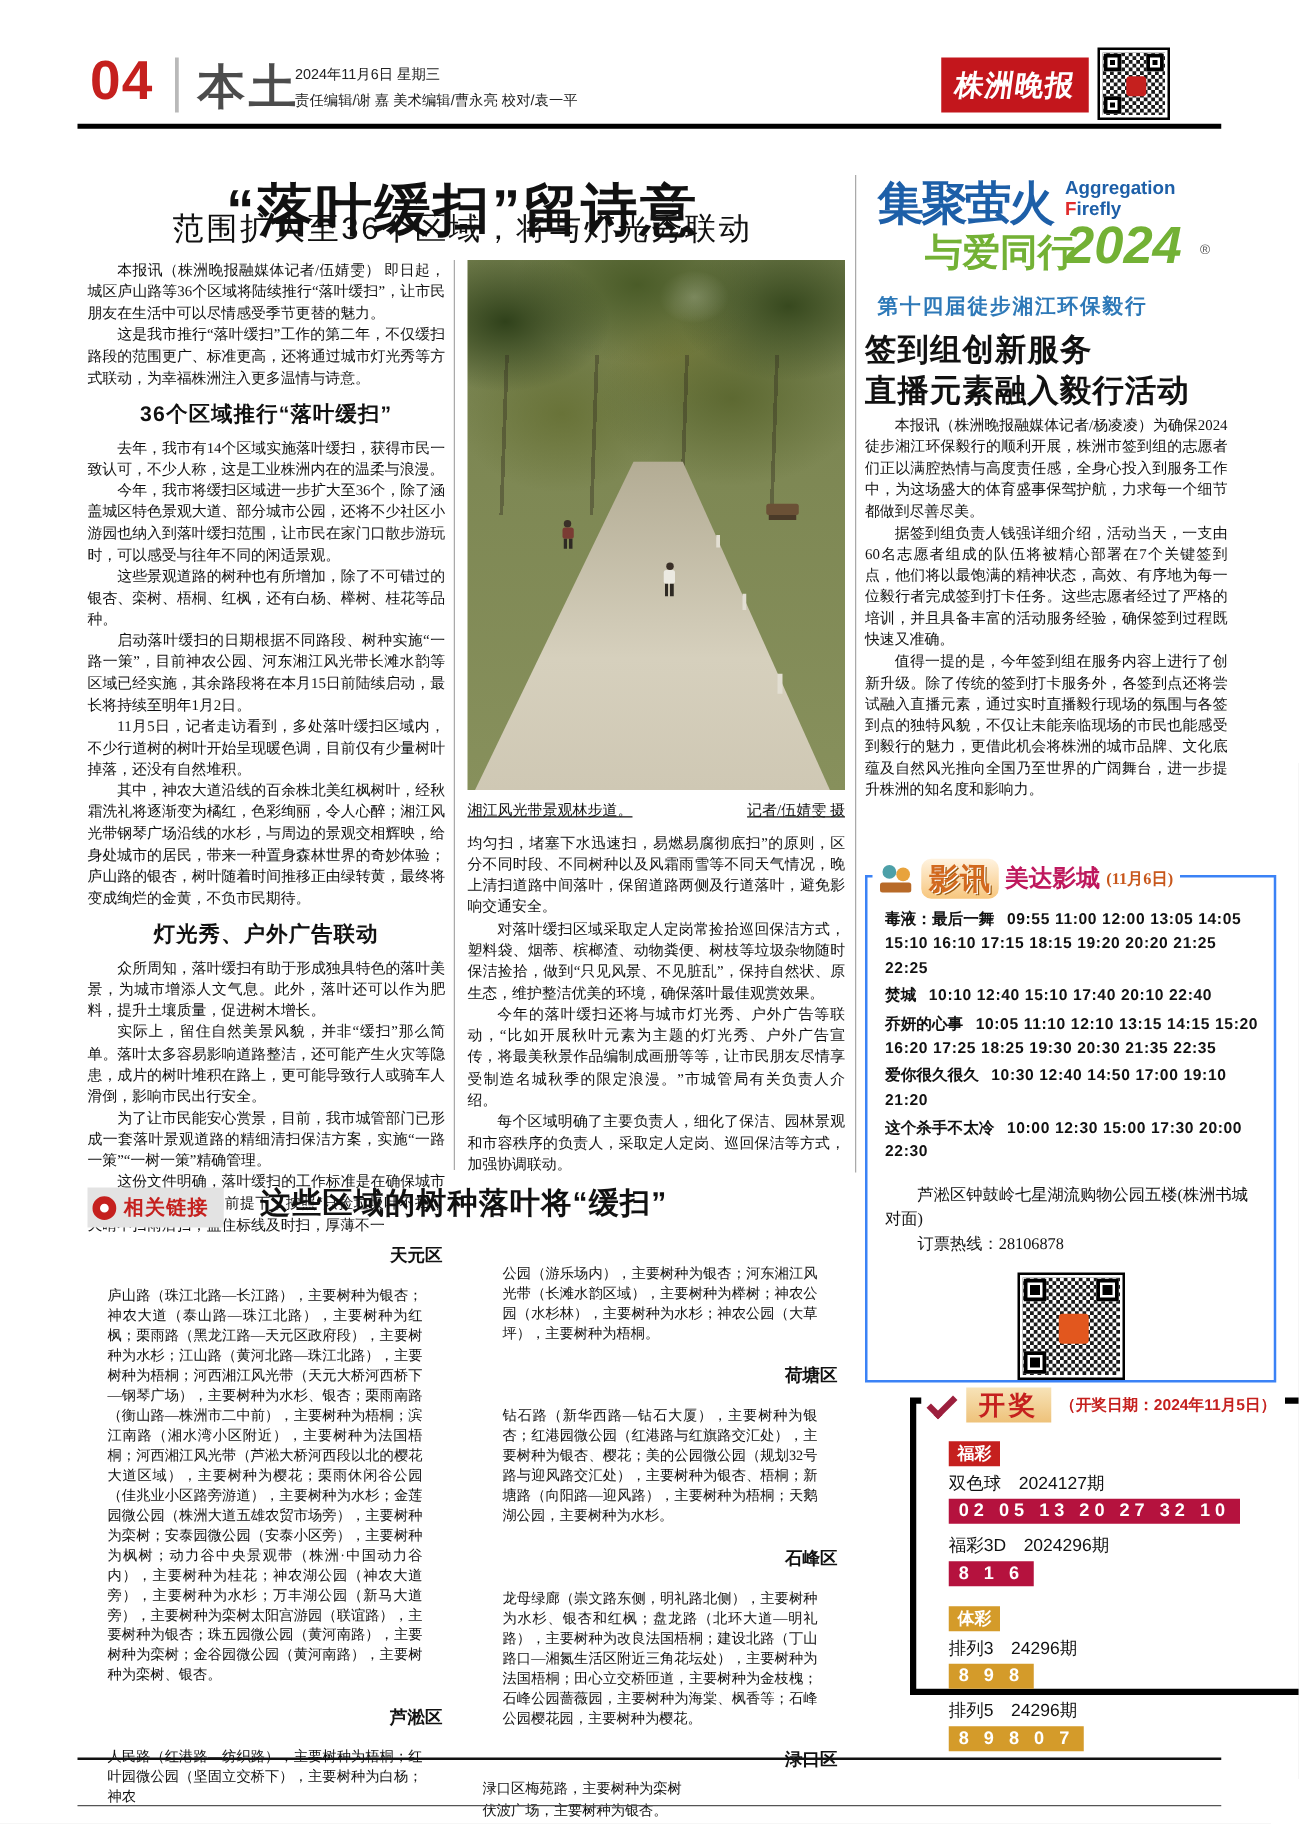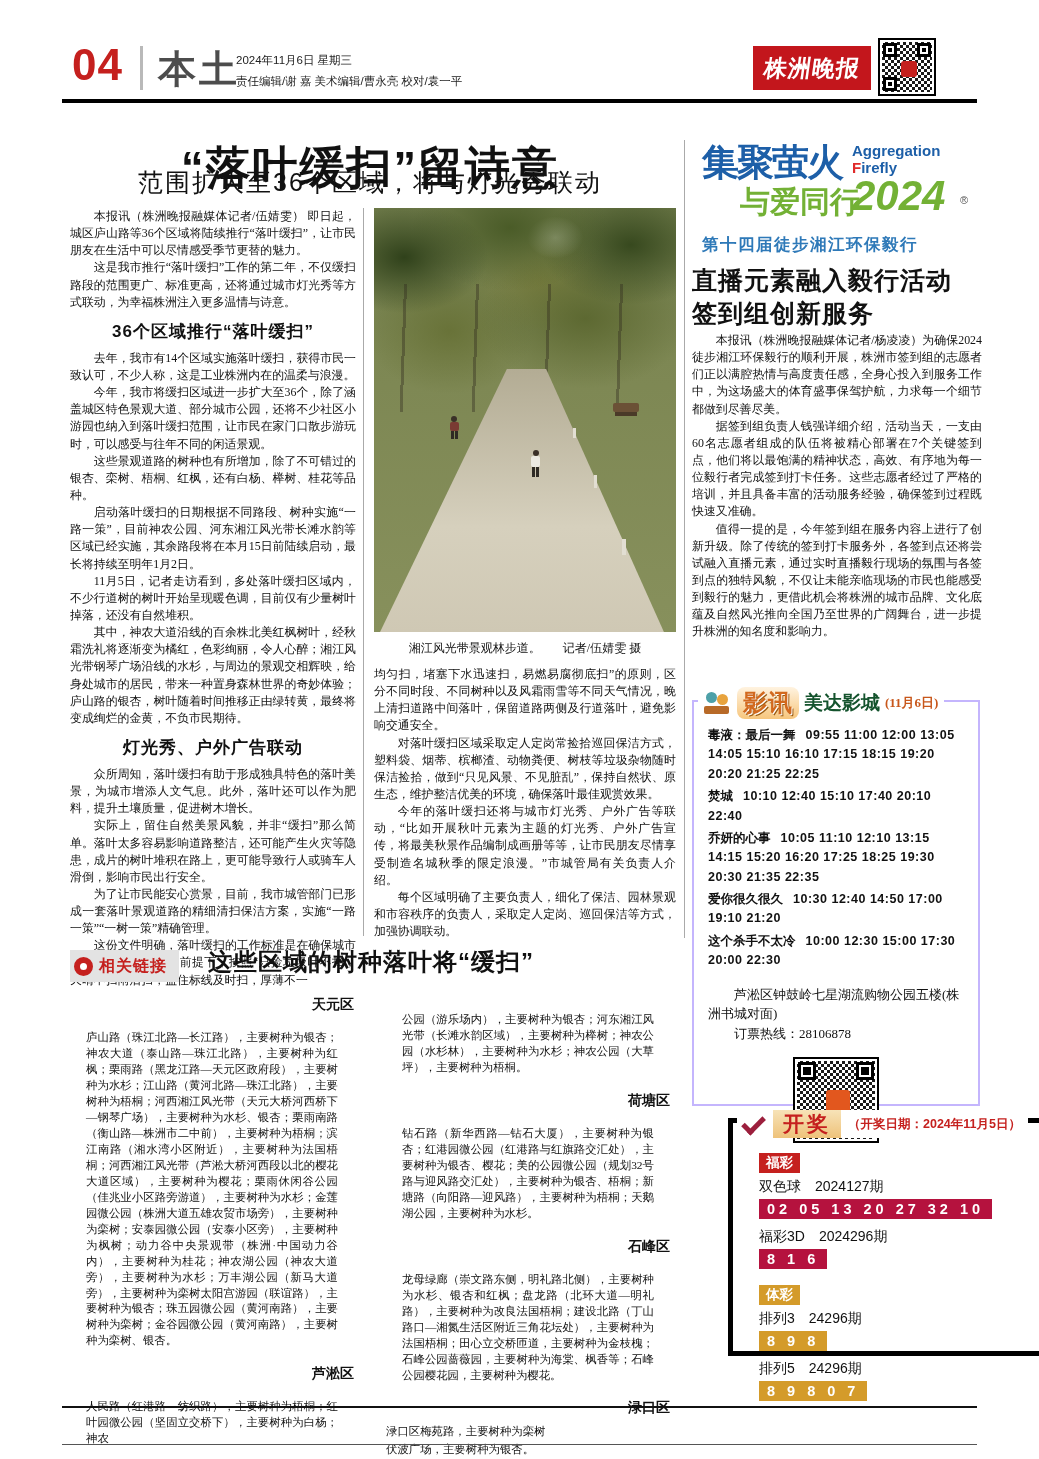--- a/index.html
+++ b/index.html
@@ -70,50 +70,50 @@
   .ph-fig { position:absolute; }
   .ph-head { display:block; width:6px; height:6px; border-radius:50%; background:#3a3028; margin:0 auto; }
   .ph-body { display:block; width:9px; height:11px; border-radius:2px; margin:0 auto; }
   .ph-fig-white .ph-body { background:#eceae2; }
   .ph-fig-red .ph-body { background:#7a3b33; }
   .ph-legs { display:block; width:7px; height:10px; margin:0 auto;
       background:linear-gradient(90deg,#2e2a24 0 40%, transparent 40% 60%, #2e2a24 60% 100%); }
   .ph-bench { position:absolute; width:26px; height:9px; background:#6b5136; border-radius:2px;
       box-shadow:0 6px 0 -2px #4a3a28; }
   .caption { position:absolute; left:374px; top:640px; width:302px; font-size:12px;
-      display:flex; justify-content:center; gap:22px; }
+      display:flex; justify-content:space-between; gap:22px;text-decoration:underline; }
 
   
   .event-logo { position:absolute; left:702px; top:142px; width:276px; height:120px;
       font-family:"Liberation Sans",sans-serif; }
   .el-cn1 { position:absolute; left:0; top:-4px; font-size:37px; font-weight:900; color:#1d5fa8; letter-spacing:-2px; }
   .el-en  { position:absolute; left:150px; top:0; font-size:15px; font-weight:bold; color:#1d5fa8; line-height:1.15; }
   .el-f-red { color:#e02b2b; }
   .el-cn2 { position:absolute; left:38px; top:40px; font-size:30px; font-weight:900; color:#73b135; }
   .el-year { position:absolute; left:150px; top:30px; font-size:42px; font-weight:900; font-style:italic; color:#73b135; }
   .el-reg { position:absolute; left:258px; top:52px; font-size:11px; color:#555; }
   .el-tagline { position:absolute; left:0; top:92px; font-size:16.5px; font-weight:900; color:#2e79b8; letter-spacing:1.5px; }
   .sign-headline { position:absolute; left:692px; top:264px; width:290px;
       font-family:"Liberation Sans",sans-serif; font-weight:900; font-size:25px; line-height:1.32; letter-spacing:1px; }
   .sign-body { position:absolute; left:692px; top:332px; width:290px; }
 
   
-  .movie-box { position:absolute; left:692px; top:700px; width:288px; height:406px;
-      border:2px solid #c4b5fd; box-sizing:border-box; }
+  .movie-box { position:absolute; left:692px; top:700px; width:329px; height:406px;
+      border:2px solid #3b82f6; box-sizing:border-box; }
   .movie-header { position:absolute; top:-15px; left:4px; display:flex; align-items:center; gap:5px;
       background:#fff; padding:0 6px; }
   .proj { position:relative; width:28px; height:22px; flex:0 0 auto; }
   .proj::before { content:""; position:absolute; top:0; left:2px; width:11px; height:11px; border-radius:50%;
       background:#4da0a8; box-shadow:11px 2px 0 #e8a33d; }
   .proj::after { content:""; position:absolute; bottom:0; left:0; width:25px; height:8px;
       background:#b86a28; border-radius:2px; }
   .yingxun { font-family:"Liberation Sans",sans-serif; font-weight:900; font-size:24px; color:#d2691e;
       background:linear-gradient(#fff3e0,#f7c67d); border-radius:8px; padding:0 6px;
       text-shadow:1px 1px 0 #fff,2px 2px 0 #9a5a10; letter-spacing:1px; }
-  .cinema-name { font-family:"Liberation Sans",sans-serif; font-weight:900; font-size:19px; color:#14532d; }
+  .cinema-name { font-family:"Liberation Sans",sans-serif; font-weight:900; font-size:19px; color:#be185d; }
   .cinema-date { font-size:13px; color:#c8571b; font-weight:bold; }
   .movie-listings { padding:24px 12px 0 14px; font-family:"Liberation Sans",sans-serif; }
   .movie-item { font-size:12.5px; line-height:1.55; margin:0 0 3px; font-weight:bold; color:#111; }
   .movie-title { margin-right:10px; }
   .movie-times { letter-spacing:.5px; }
   .movie-address { margin-top:14px; padding:0 12px 0 14px; font-size:13px; line-height:1.5; }
   .movie-address p { margin:0; text-indent:2em; }
 
   
   .lottery-box { position:absolute; left:692px; top:1118px; width:348px; height:238px;
@@ -241,22 +241,22 @@
       <div>Aggregation</div>
       <div><span class="el-f-red">F</span><span>irefly</span></div>
     </div>
     <div class="el-cn2">与爱同行</div>
     <div class="el-year">2024</div>
     <div class="el-reg">®</div>
     <div class="el-tagline">第十四届徒步湘江环保毅行</div>
   </div>
 
   <div class="sign-headline">
+    <div>签到组创新服务</div>
     <div>直播元素融入毅行活动</div>
-    <div>签到组创新服务</div>
   </div>
   <div class="sign-body">
     <p class="body-p">本报讯（株洲晚报融媒体记者/杨凌凌）为确保2024徒步湘江环保毅行的顺利开展，株洲市签到组的志愿者们正以满腔热情与高度责任感，全身心投入到服务工作中，为这场盛大的体育盛事保驾护航，力求每一个细节都做到尽善尽美。</p>
     <p class="body-p">据签到组负责人钱强详细介绍，活动当天，一支由60名志愿者组成的队伍将被精心部署在7个关键签到点，他们将以最饱满的精神状态，高效、有序地为每一位毅行者完成签到打卡任务。这些志愿者经过了严格的培训，并且具备丰富的活动服务经验，确保签到过程既快速又准确。</p>
     <p class="body-p">值得一提的是，今年签到组在服务内容上进行了创新升级。除了传统的签到打卡服务外，各签到点还将尝试融入直播元素，通过实时直播毅行现场的氛围与各签到点的独特风貌，不仅让未能亲临现场的市民也能感受到毅行的魅力，更借此机会将株洲的城市品牌、文化底蕴及自然风光推向全国乃至世界的广阔舞台，进一步提升株洲的知名度和影响力。</p>
   </div>
 
   <div class="movie-box">
     <div class="movie-header">
       <span class="proj"></span>

